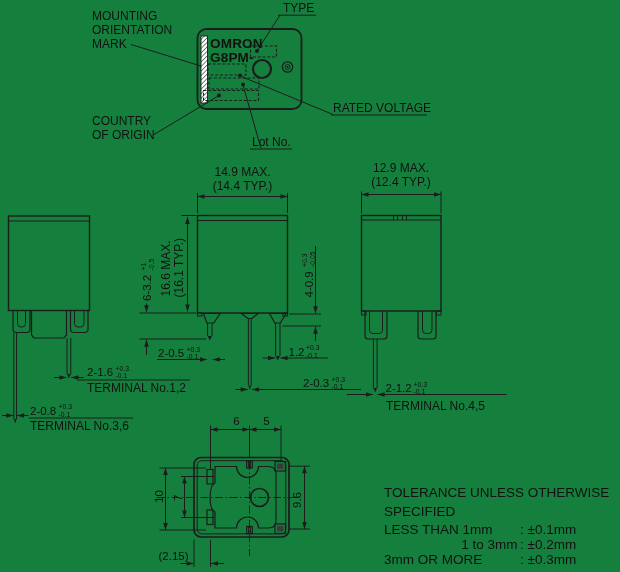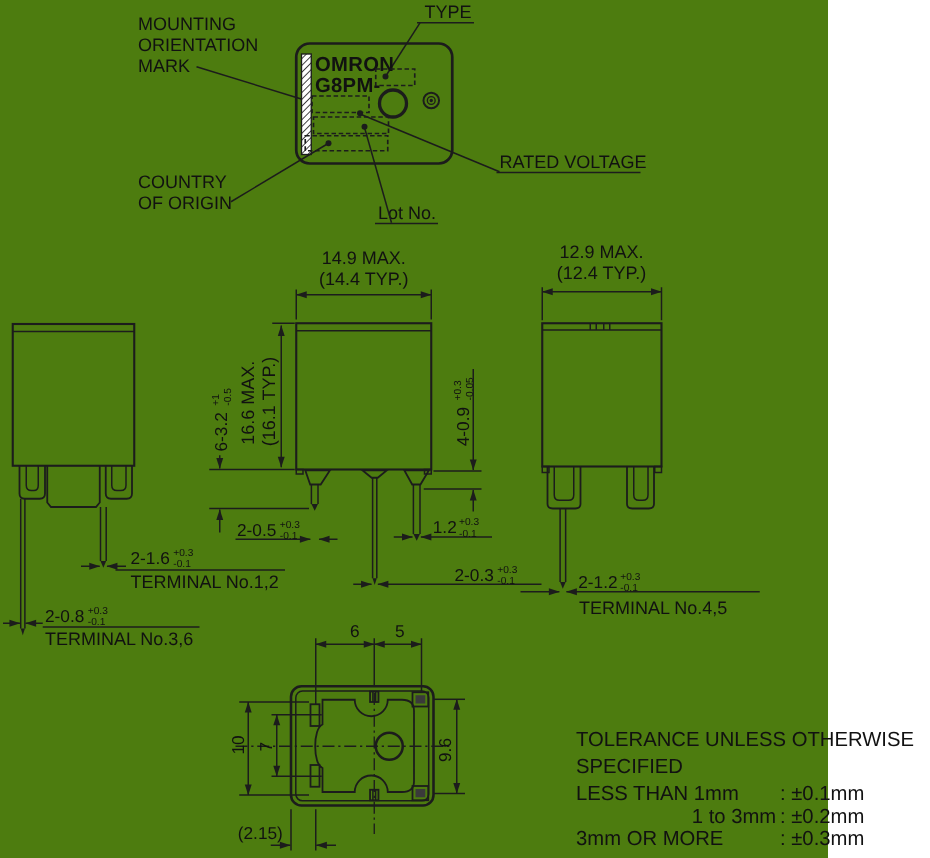--- a/index.html
+++ b/index.html
@@ -1,16 +1,16 @@
 <!DOCTYPE html>
 <html><head>
 <meta charset="utf-8">
 <style>
   html,body{margin:0;padding:0;background:#ffffff;}
-  .stage{width:552px;height:572px;position:relative;background:#4d7c0f;}
+  .stage{width:620px;height:572px;position:relative;background:#15803d;}
   svg{display:block;}
   text{font-family:"Liberation Sans",sans-serif;fill:#111111;}
   .lbl{font-size:12px;}
   .cap{font-size:12px;}
   .brand{font-size:13.5px;font-weight:700;letter-spacing:.2px;}
   .dim{font-size:11.5px;}
   .tol{font-size:6.8px;}
   .term{font-size:12px;}
   .tnote{font-size:13.5px;}
   .ln{stroke:#1c1c1c;fill:none;}

